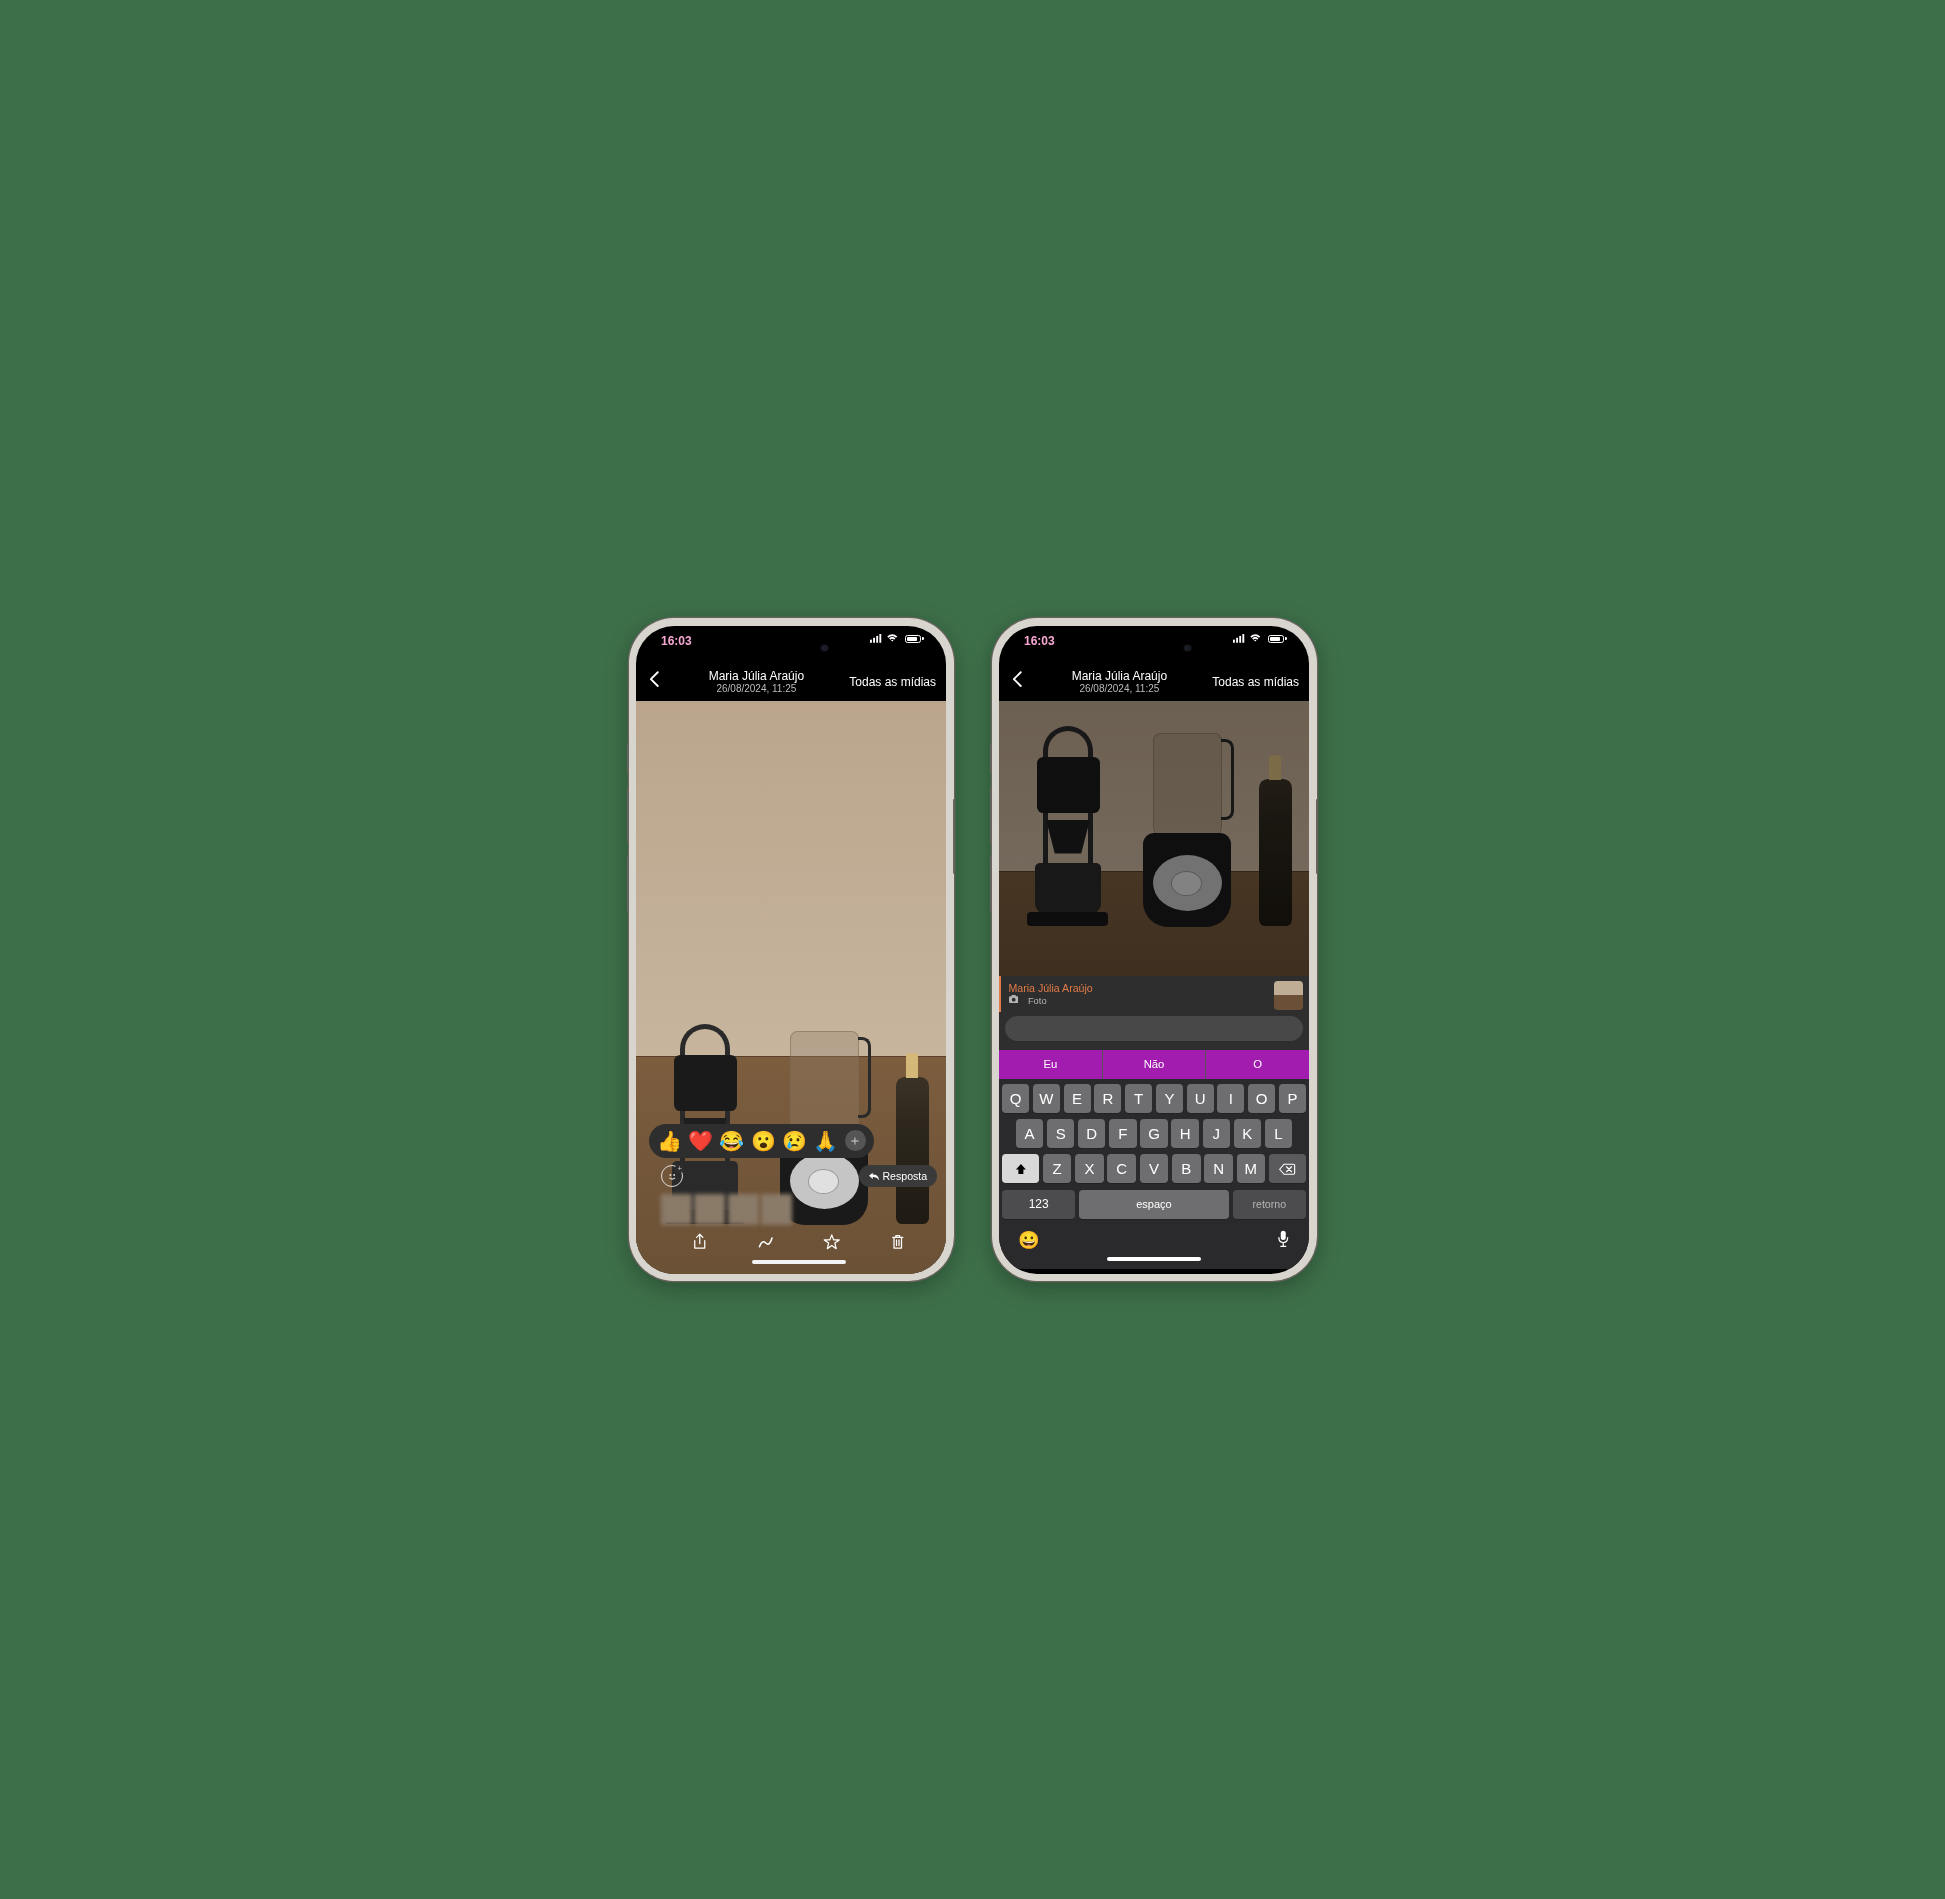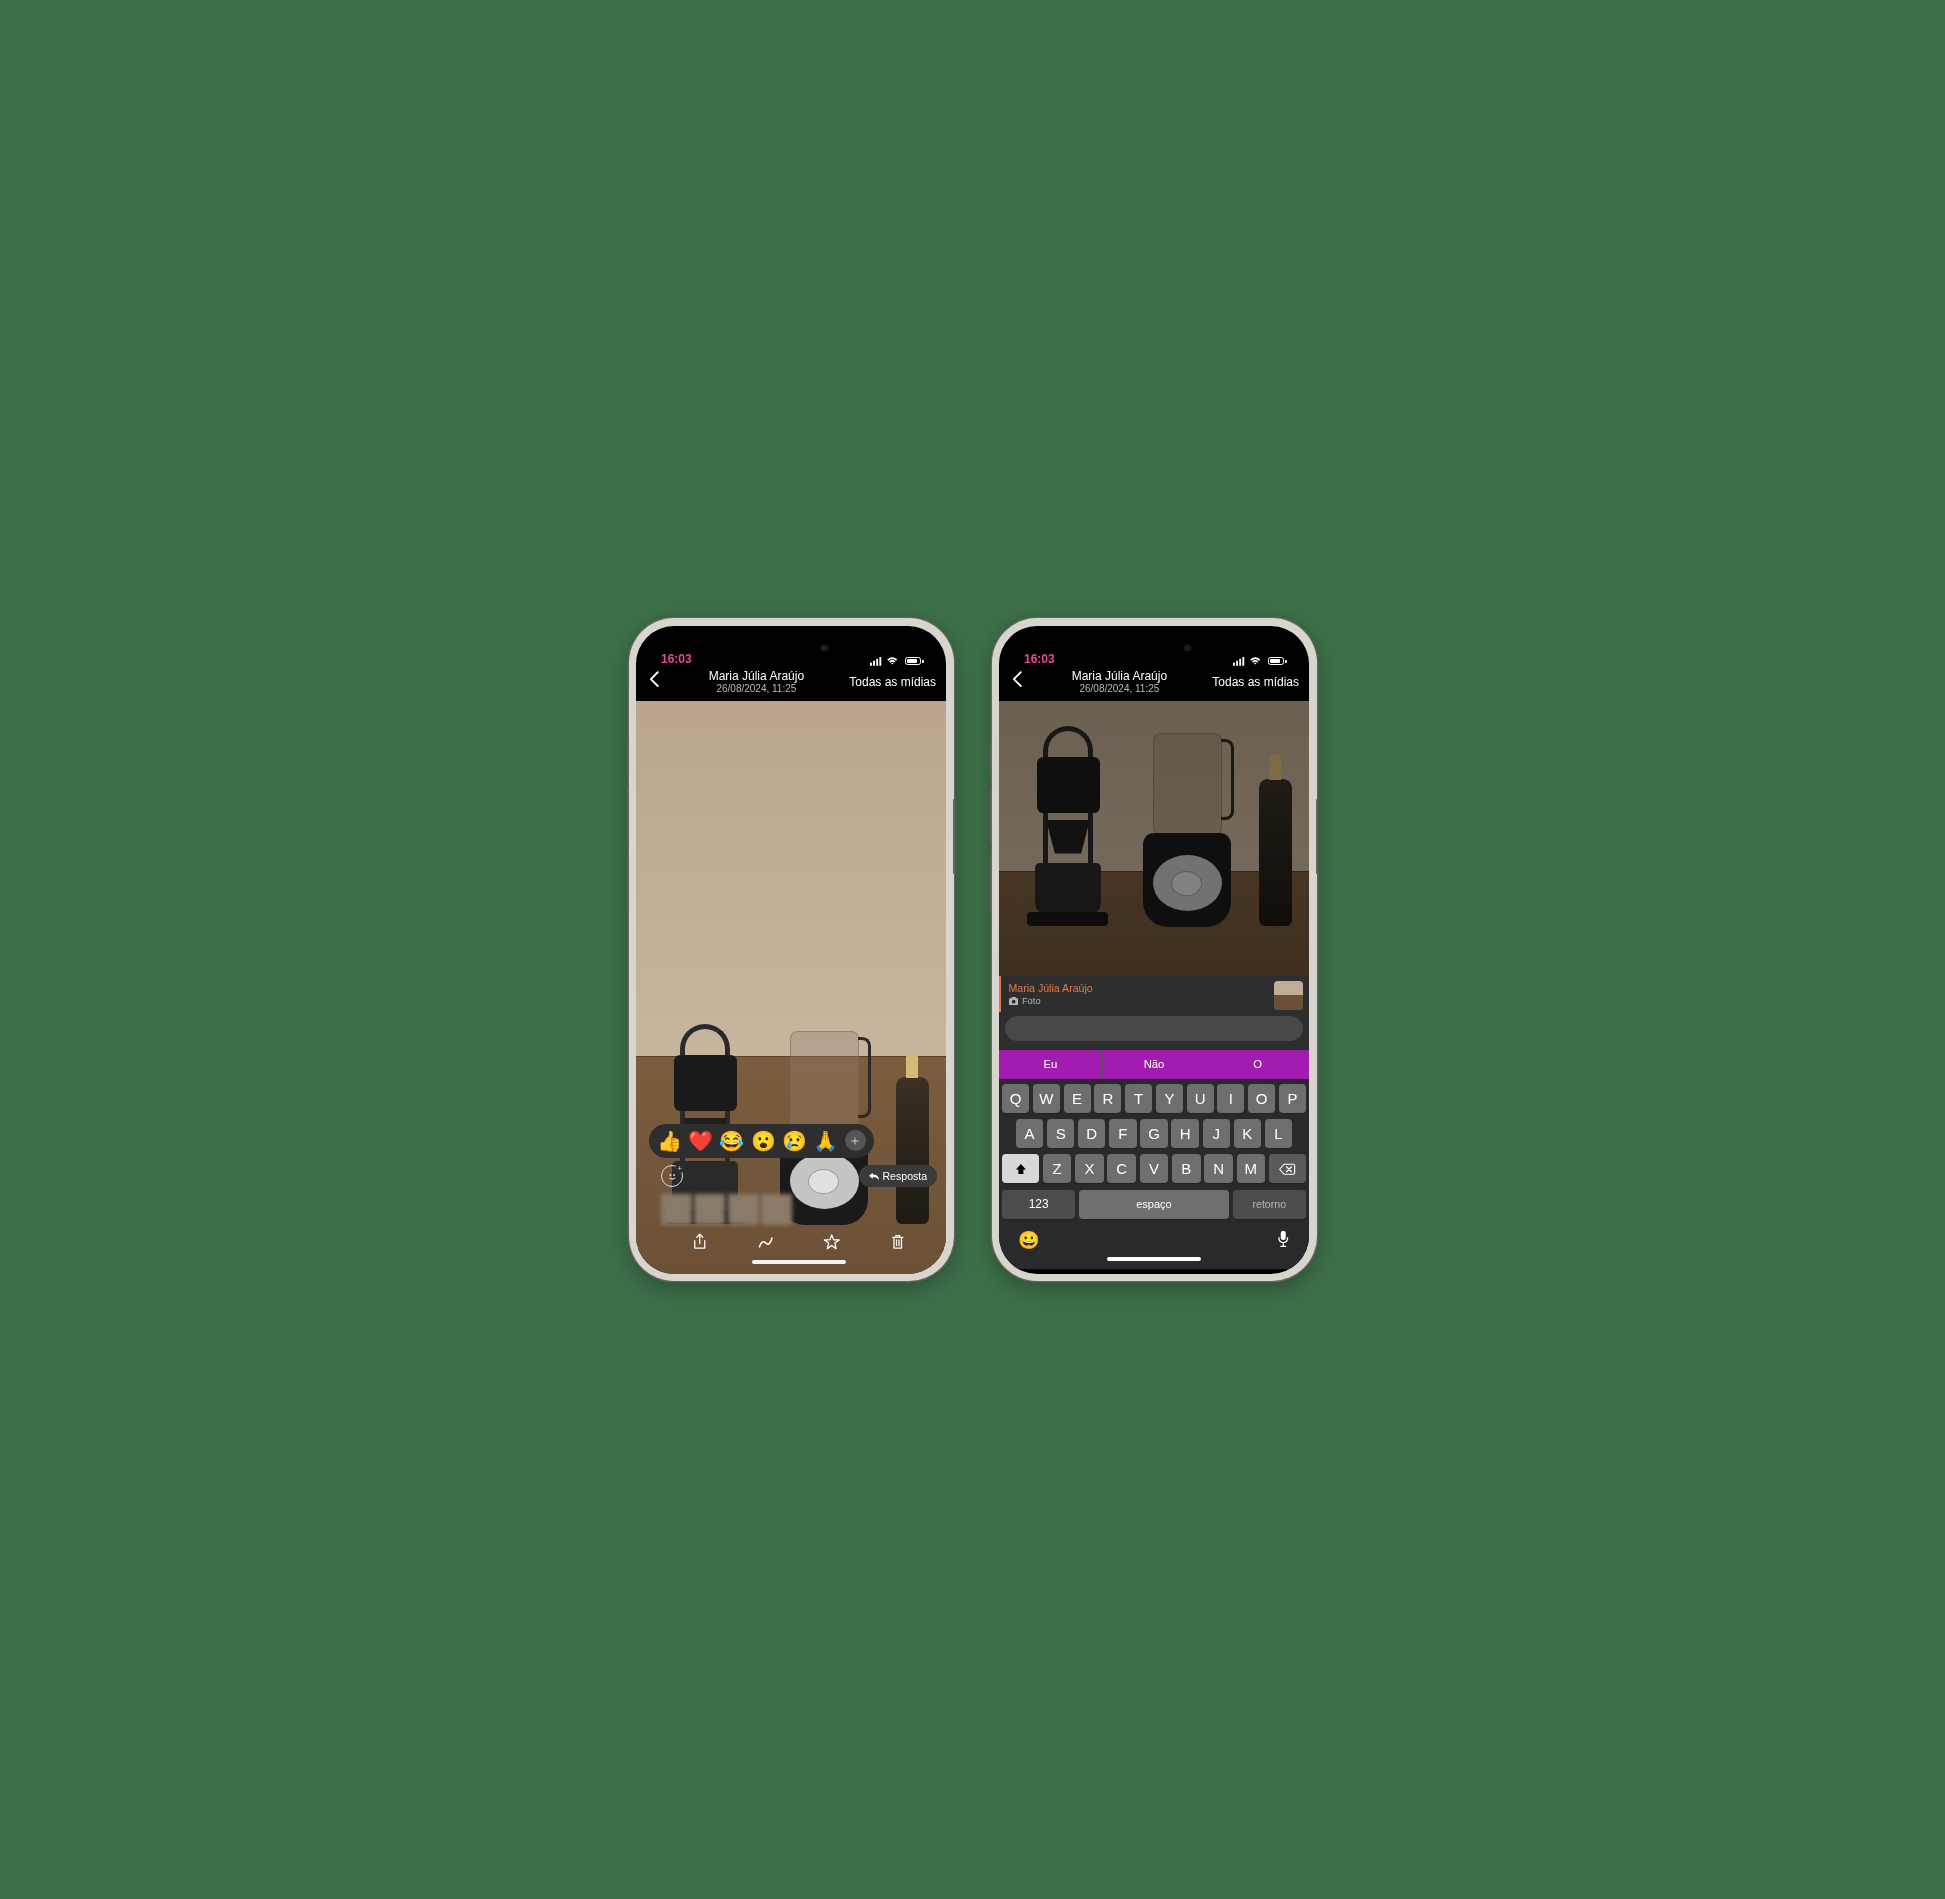--- a/index.html
+++ b/index.html
@@ -71,23 +71,23 @@
   .lens {
     width: 8.8px; height: 8.8px;
     background: #1a1c28;
     border-radius: 50%;
     border: 1.3px solid #0a0a0a;
   }
   .statusbar {
     height: 40px;
     display: flex;
     justify-content: space-between;
-    align-items: flex-end;
+    align-items: flex-start;
     padding: 8.8px 22.5px 0 25px;
-    color: #ec4899;
+    color: #f9a8d4;
     font-size: 12px;
     font-weight: 600;
   }
   .status-icons { display: flex; gap: 3.8px; align-items: center; }
   .status-icons svg { width: 12.5px; height: 8.8px; }
   .battery { display: flex; align-items: center; gap: 1.3px; margin-left: 2.5px; }
   .battery-body {
     width: 16.3px; height: 8.1px;
     border: 0.9px solid #fff;
     border-radius: 2.5px;
@@ -263,21 +263,21 @@
 
   
   .reply-context {
     background: #2e2e2e;
     margin: 0; padding: 6.3px 7.5px;
     display:flex; align-items: center;
     border-left: 2.5px solid #E17B47;
     position:relative;
   }
   .reply-context .name { color: #E17B47; font-size: 10.6px; font-weight:500; }
-  .reply-context .type { color: #b5b5b5; font-size: 9.4px; display:flex; align-items:center; gap:4px; margin-top:1.3px; }
+  .reply-context .type { color: #b5b5b5; font-size: 9.4px; display:flex; align-items:flex-start; gap:10px; margin-top:1.3px; }
   .reply-thumb {
     position:absolute; right:6.3px; top:5px;
     width: 29px; height: 29px; border-radius: 3.8px;
     background: linear-gradient(#c0ad96 50%, #6b4f36 50%);
   }
   .reply-input-row { background:#2e2e2e; padding: 3.8px 6.3px 7.5px 6.3px; }
   .reply-input {
     background:#484848; border-radius: 13.8px; height: 25px;
   }
 

